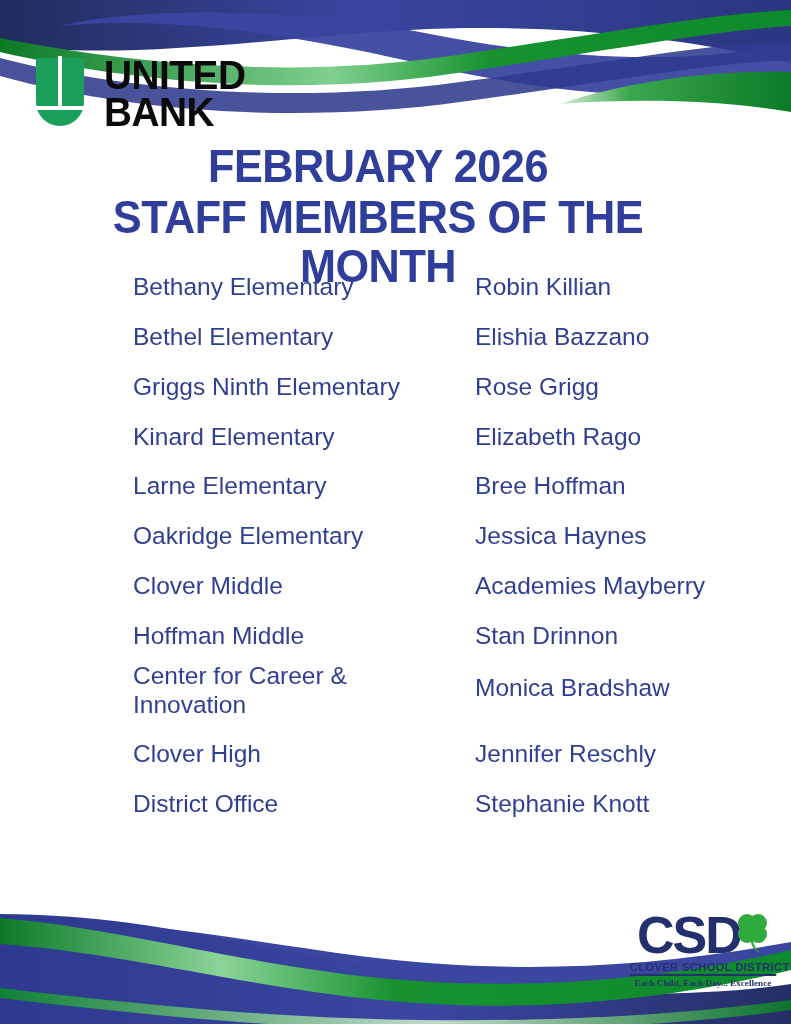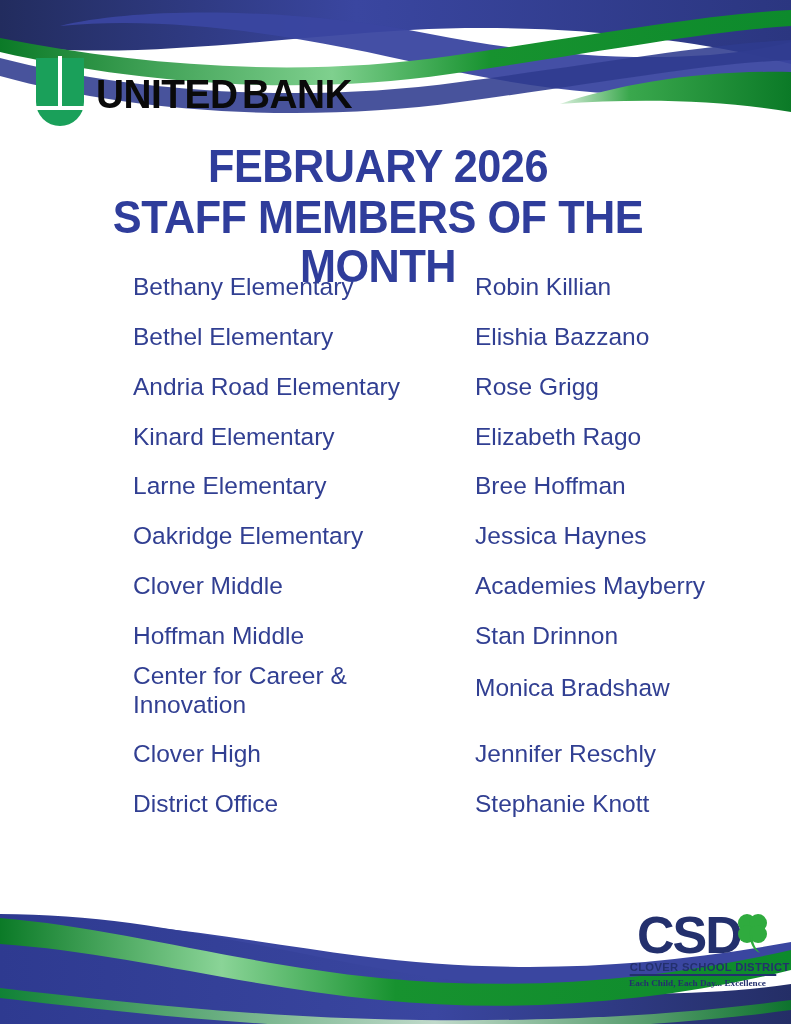--- a/index.html
+++ b/index.html
@@ -39,21 +39,23 @@
   }
   #ub-mark {
     width: 52px;
     height: 76px;
     position: relative;
     margin-right: 10px;
   }
   #ub-mark svg { display: block; }
   #ub-words {
     display: flex;
+    flex-direction: column;
     line-height: 0.92;
+    margin-left: 8px;
   }
   #ub-words .w {
     font-family: "Liberation Sans", sans-serif;
     font-weight: bold;
     font-size: 40px;
     letter-spacing: -0.5px;
     color: #0a0a0a;
     transform: scaleX(0.97);
     transform-origin: left center;
     white-space: nowrap;
@@ -104,21 +106,21 @@
   #roster td.staff  { padding-left: 22px; }
   #roster tr.tight td { padding-top: 0px; padding-bottom: 9px; }
   #roster tr.tight td.staff { padding-top: 12px; }
 
   
   #csd-logo {
     position: absolute;
     right: 14px;
     bottom: 36px;
     width: 148px;
-    text-align: left;
+    text-align: center;
   }
   #csd-mark { position: relative; height: 52px; }
   #csd-mark svg { display: block; }
   #csd-name {
     font-family: "Liberation Sans", sans-serif;
     font-weight: bold;
     font-size: 11.4px;
     letter-spacing: 0.3px;
     color: #23306d;
     border-bottom: 2px solid #23306d;
@@ -191,21 +193,21 @@
     <tbody>
       <tr>
         <td class="school">Bethany Elementary</td>
         <td class="staff">Robin Killian</td>
       </tr>
       <tr>
         <td class="school">Bethel Elementary</td>
         <td class="staff">Elishia Bazzano</td>
       </tr>
       <tr>
-        <td class="school">Andria Road Elementary</td>
+        <td class="school">Griggs Ninth Elementary</td>
         <td class="staff">Rose Grigg</td>
       </tr>
       <tr>
         <td class="school">Kinard Elementary</td>
         <td class="staff">Elizabeth Rago</td>
       </tr>
       <tr>
         <td class="school">Larne Elementary</td>
         <td class="staff">Bree Hoffman</td>
       </tr>

